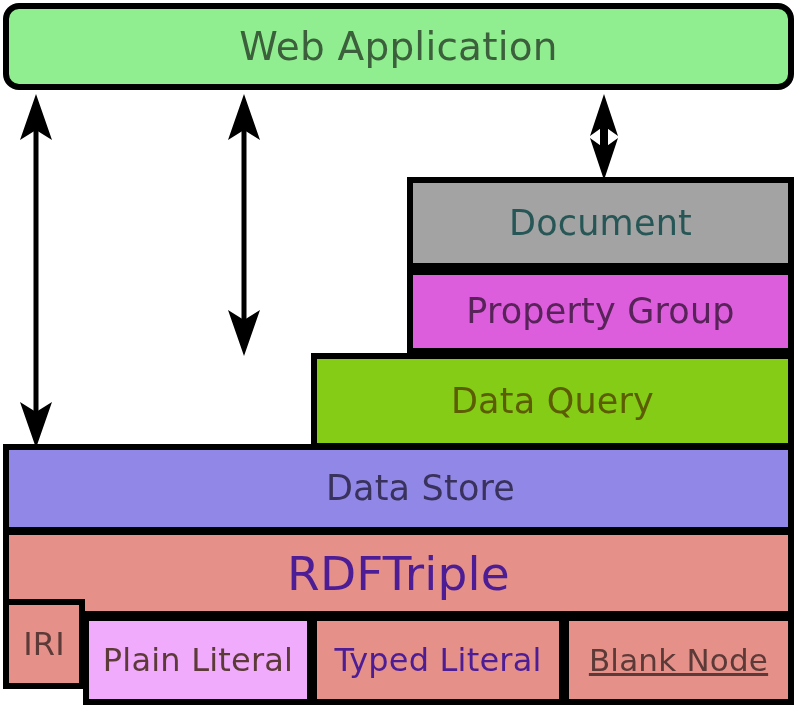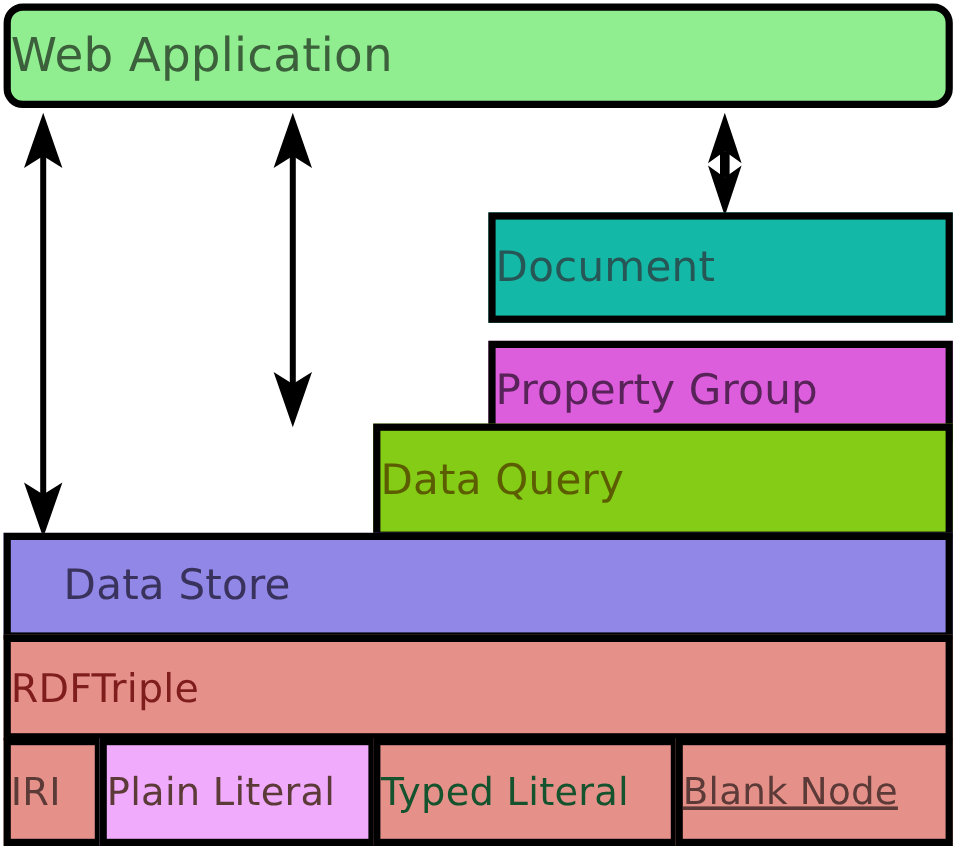--- a/index.html
+++ b/index.html
@@ -16,20 +16,21 @@
     font-family: "DejaVu Sans", sans-serif;
   }
 
   
   .box {
     position: absolute;
     box-sizing: border-box;
     border: 6px solid #000000;
     display: flex;
     align-items: center;
+    justify-content: center;
     text-align: center;
     line-height: 1;
     overflow: hidden;
   }
   .box .lbl {
     display: block;
     white-space: nowrap;
     font-weight: 400;
     letter-spacing: 0.2px;
   }
@@ -37,26 +38,26 @@
   
   #web-application {
     left: 3px;  top: 3px;   width: 791px; height: 87px;
     border-radius: 16px;
     background: #90ee90;
   }
   #web-application .lbl { font-size: 39px; color: #3b603b; }
 
   #document {
     left: 407px; top: 177px; width: 387px; height: 92px;
-    background: #14b8a6;
+    background: #a3a3a3;
   }
   #document .lbl { font-size: 35px; color: #275656; }
 
   #property-group {
-    left: 407px; top: 284px; width: 387px; height: 85px;
+    left: 407px; top: 269px; width: 387px; height: 85px;
     background: #dd5edd;
   }
   #property-group .lbl { font-size: 35px; color: #582358; }
 
   #data-parser {
     left: 62px;  top: 353px; width: 253px; height: 96px;
     background: #e6e600;
   }
   #data-parser .lbl { font-size: 35px; color: #5c5c00; }
 
@@ -70,39 +71,39 @@
     left: 3px;   top: 444px; width: 791px; height: 89px;
     background: #9187e6;
     padding-left: 44px;
   }
   #data-store .lbl { font-size: 35px; color: #38325c; }
 
   #rdf-triple {
     left: 3px;   top: 529px; width: 791px; height: 88px;
     background: #e5918a;
   }
-  #rdf-triple .lbl { font-size: 33px; color: #7f1d1d; }
+  #rdf-triple .lbl { font-size: 47px; color: #4c1d95; }
 
   #iri {
-    left: 3px;   top: 615px; width: 82px;  height: 90px;
+    left: 3px;   top: 599px; width: 82px;  height: 90px;
     background: #e5918a;
   }
   #iri .lbl { font-size: 32px; color: #5c3a37; }
 
   #plain-literal {
     left: 83px;  top: 615px; width: 230px; height: 90px;
     background: #f0abfc;
   }
   #plain-literal .lbl { font-size: 32px; color: #5c3a37; }
 
   #typed-literal {
     left: 311px; top: 615px; width: 254px; height: 90px;
     background: #e5918a;
   }
-  #typed-literal .lbl { font-size: 32px; color: #14532d; }
+  #typed-literal .lbl { font-size: 32px; color: #4c1d95; }
 
   #blank-node {
     left: 563px; top: 615px; width: 231px; height: 90px;
     background: #e5918a;
   }
   #blank-node .lbl { font-size: 31px; color: #5c3a37; text-decoration: underline; }
 
   
   .arrow {
     position: absolute;

